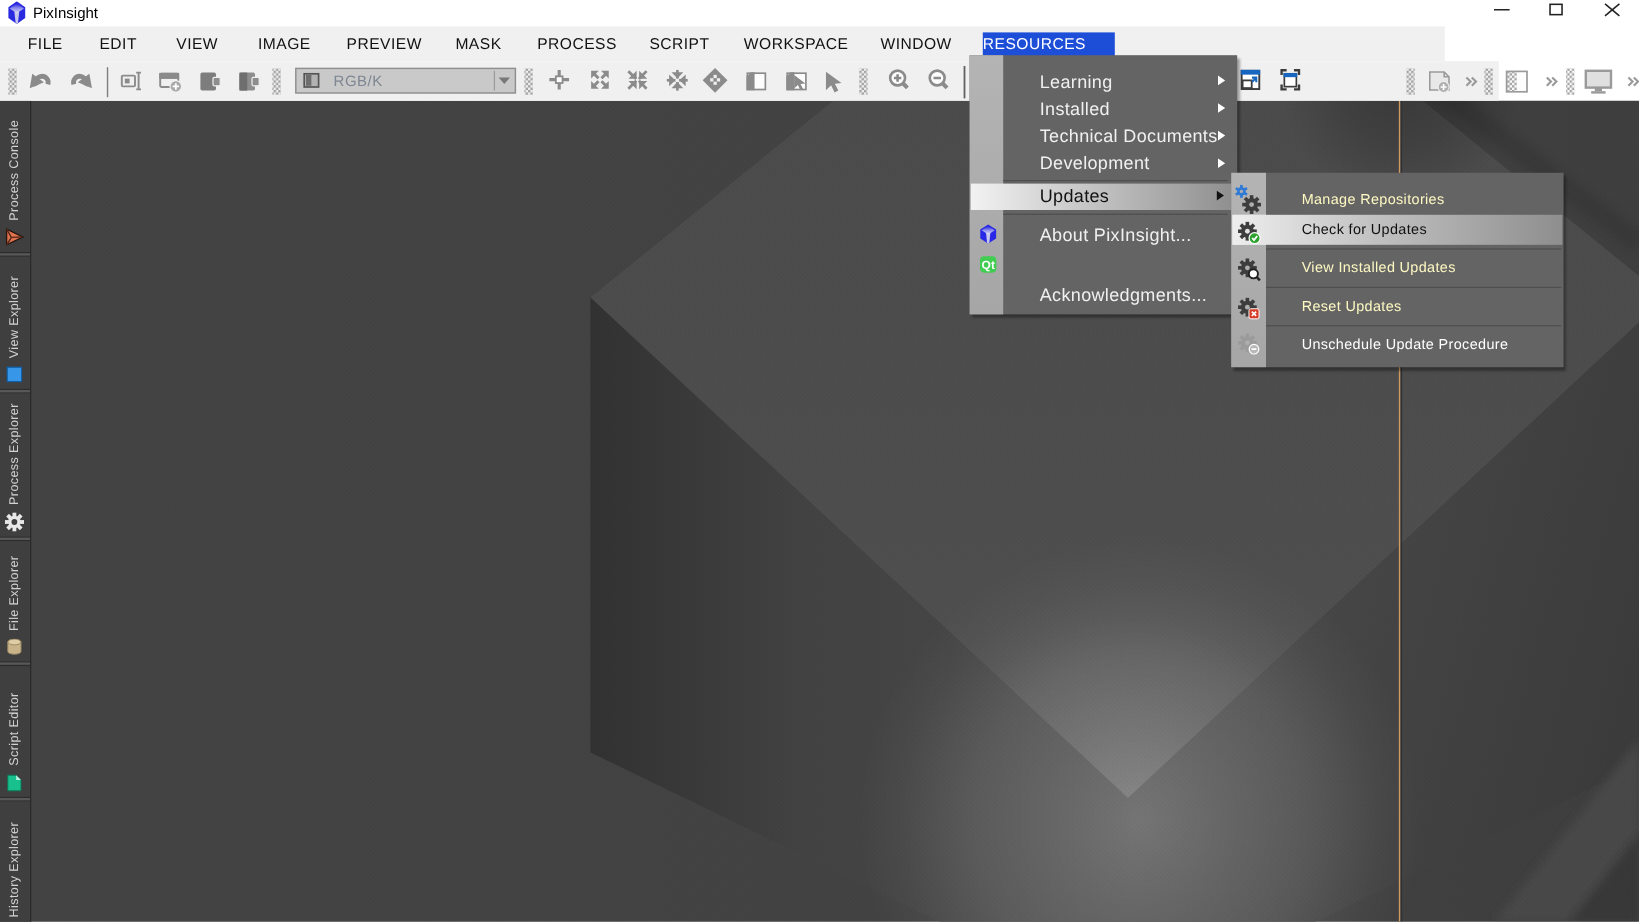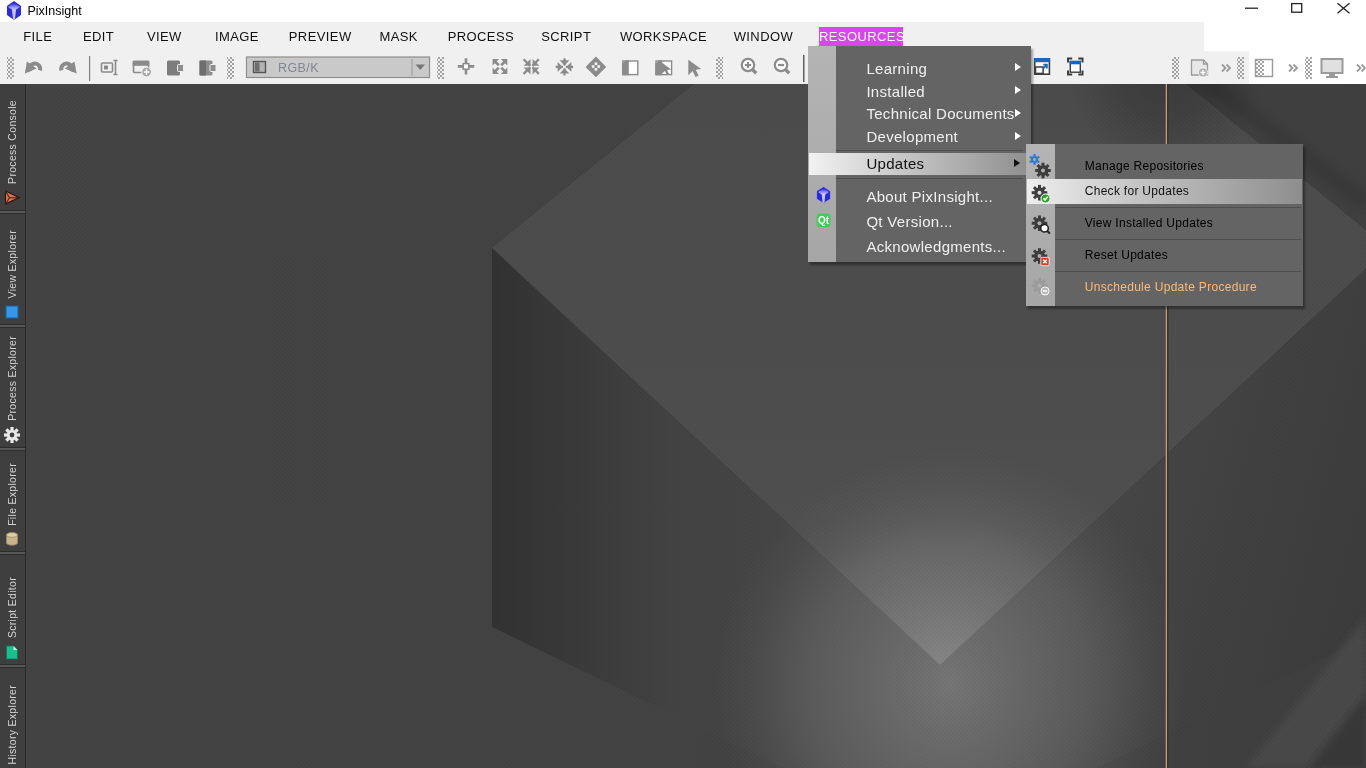--- a/index.html
+++ b/index.html
@@ -28,26 +28,26 @@
   .msep{position:absolute;left:28.5px;width:187px;height:1px;background:#4e4e4e;}
   #updrow{position:absolute;left:1.5px;top:107.1px;width:220.5px;height:21.8px;
     background:linear-gradient(90deg,#f2f2f2,#c9c9c9 40%,#8e8e8e);text-align:center;}
   #updrow .mtext{color:#111;left:57.4px;line-height:21.8px;}
   #updrow .marr{border-left-color:#111;left:205px;top:5.9px;}
   #submenu{position:absolute;left:1025.7px;top:143.6px;width:277.5px;height:162px;background:#646464;
     box-shadow:2px 3px 2px rgba(0,0,0,0.35);}
   #submenu .icol{position:absolute;left:0;top:0;width:29.5px;height:162px;
     background:linear-gradient(180deg,#b4b4b4,#a6a6a6);}
   .srow{position:absolute;left:0;width:100%;}
-  .stext{position:absolute;left:59px;font-size:12px;color:#000000;letter-spacing:0.3px;}
+  .stext{position:absolute;left:59px;font-size:12px;color:#fef9c3;letter-spacing:0.3px;}
   #chkrow{position:absolute;left:1.5px;top:35.7px;width:274.5px;height:25.2px;
     background:linear-gradient(90deg,#eeeeee,#c4c4c4 40%,#8e8e8e);text-decoration:underline;}
   .ssep{position:absolute;left:29.5px;width:246px;height:1px;background:#4e4e4e;}
-  #resbox{position:absolute;left:819px;top:27px;width:84px;height:20px;background:#d946ef;
-    color:#fff;font-size:13px;letter-spacing:0.4px;line-height:20px;text-align:right;}
+  #resbox{position:absolute;left:819px;top:27px;width:110px;height:20px;background:#1d4ed8;
+    color:#fff;font-size:13px;letter-spacing:0.4px;line-height:20px;text-align:left;}
 </style>
 </head>
 <body>
 
 <div id="workspace">
 <svg width="1366" height="684" viewBox="0 0 1366 684" style="position:absolute;left:0;top:0">
   <defs>
     <linearGradient id="baseg" x1="0" y1="0" x2="1" y2="0">
       <stop offset="0" stop-color="#444444"></stop>
           <stop offset="0.6" stop-color="#434343"></stop>
@@ -421,23 +421,20 @@
       <polygon points="-1.8,-0.7 1.8,-0.7 1,7.3 0,8.2 -1,7.3" fill="#d8d8ee" opacity="0.9"></polygon>
     </g>
     <g transform="translate(14.5,174.4)">
       <rect x="-6.8" y="-6.8" width="13.6" height="13.6" rx="3.4" fill="#41cd52"></rect>
       <text x="0" y="3.8" font-size="10" font-weight="bold" fill="#fff" text-anchor="middle">Qt</text>
     </g>
   </svg>
   <div class="mrow" style="top:137.7px;height:25px">
       <span class="mtext" style="line-height:25px">About PixInsight...</span>
     </div>
-  <div class="mrow" style="top:162.8px;height:25px">
-      <span class="mtext" style="line-height:25px">Qt Version...</span>
-    </div>
   <div class="mrow" style="top:187.9px;height:25px">
       <span class="mtext" style="line-height:25px">Acknowledgments...</span>
     </div>
 </div>
 
 <div id="submenu">
   <div class="icol"></div>
   <div style="position:absolute;left:1.5px;top:35.7px;width:28px;height:25.2px;background:#e2e2e2"></div>
   <div class="srow" style="top:10.9px;height:24.8px">
       <span class="stext" style="line-height:24.8px">Manage Repositories</span>
@@ -448,21 +445,21 @@
   <div class="ssep" style="top:63.7px"></div>
   <div class="srow" style="top:66.2px;height:26px">
       <span class="stext" style="line-height:26px">View Installed Updates</span>
     </div>
   <div class="ssep" style="top:95.2px"></div>
   <div class="srow" style="top:98.7px;height:26px">
       <span class="stext" style="line-height:26px">Reset Updates</span>
     </div>
   <div class="ssep" style="top:127.4px"></div>
   <div class="srow" style="top:130.4px;height:26px">
-      <span class="stext" style="line-height:26px;color:#fdba74">Unschedule Update Procedure</span>
+      <span class="stext" style="line-height:26px;color:#ffffff">Unschedule Update Procedure</span>
     </div>
   <svg width="30" height="162" viewBox="0 0 30 162" style="position:absolute;left:0;top:0">
     <defs>
       <g id="gear">
         <rect x="-1.5" y="-7.8" width="3" height="3.2"></rect>
         <rect x="-1.5" y="-7.8" width="3" height="3.2" transform="rotate(45)"></rect>
         <rect x="-1.5" y="-7.8" width="3" height="3.2" transform="rotate(90)"></rect>
         <rect x="-1.5" y="-7.8" width="3" height="3.2" transform="rotate(135)"></rect>
         <rect x="-1.5" y="-7.8" width="3" height="3.2" transform="rotate(180)"></rect>
         <rect x="-1.5" y="-7.8" width="3" height="3.2" transform="rotate(225)"></rect>

